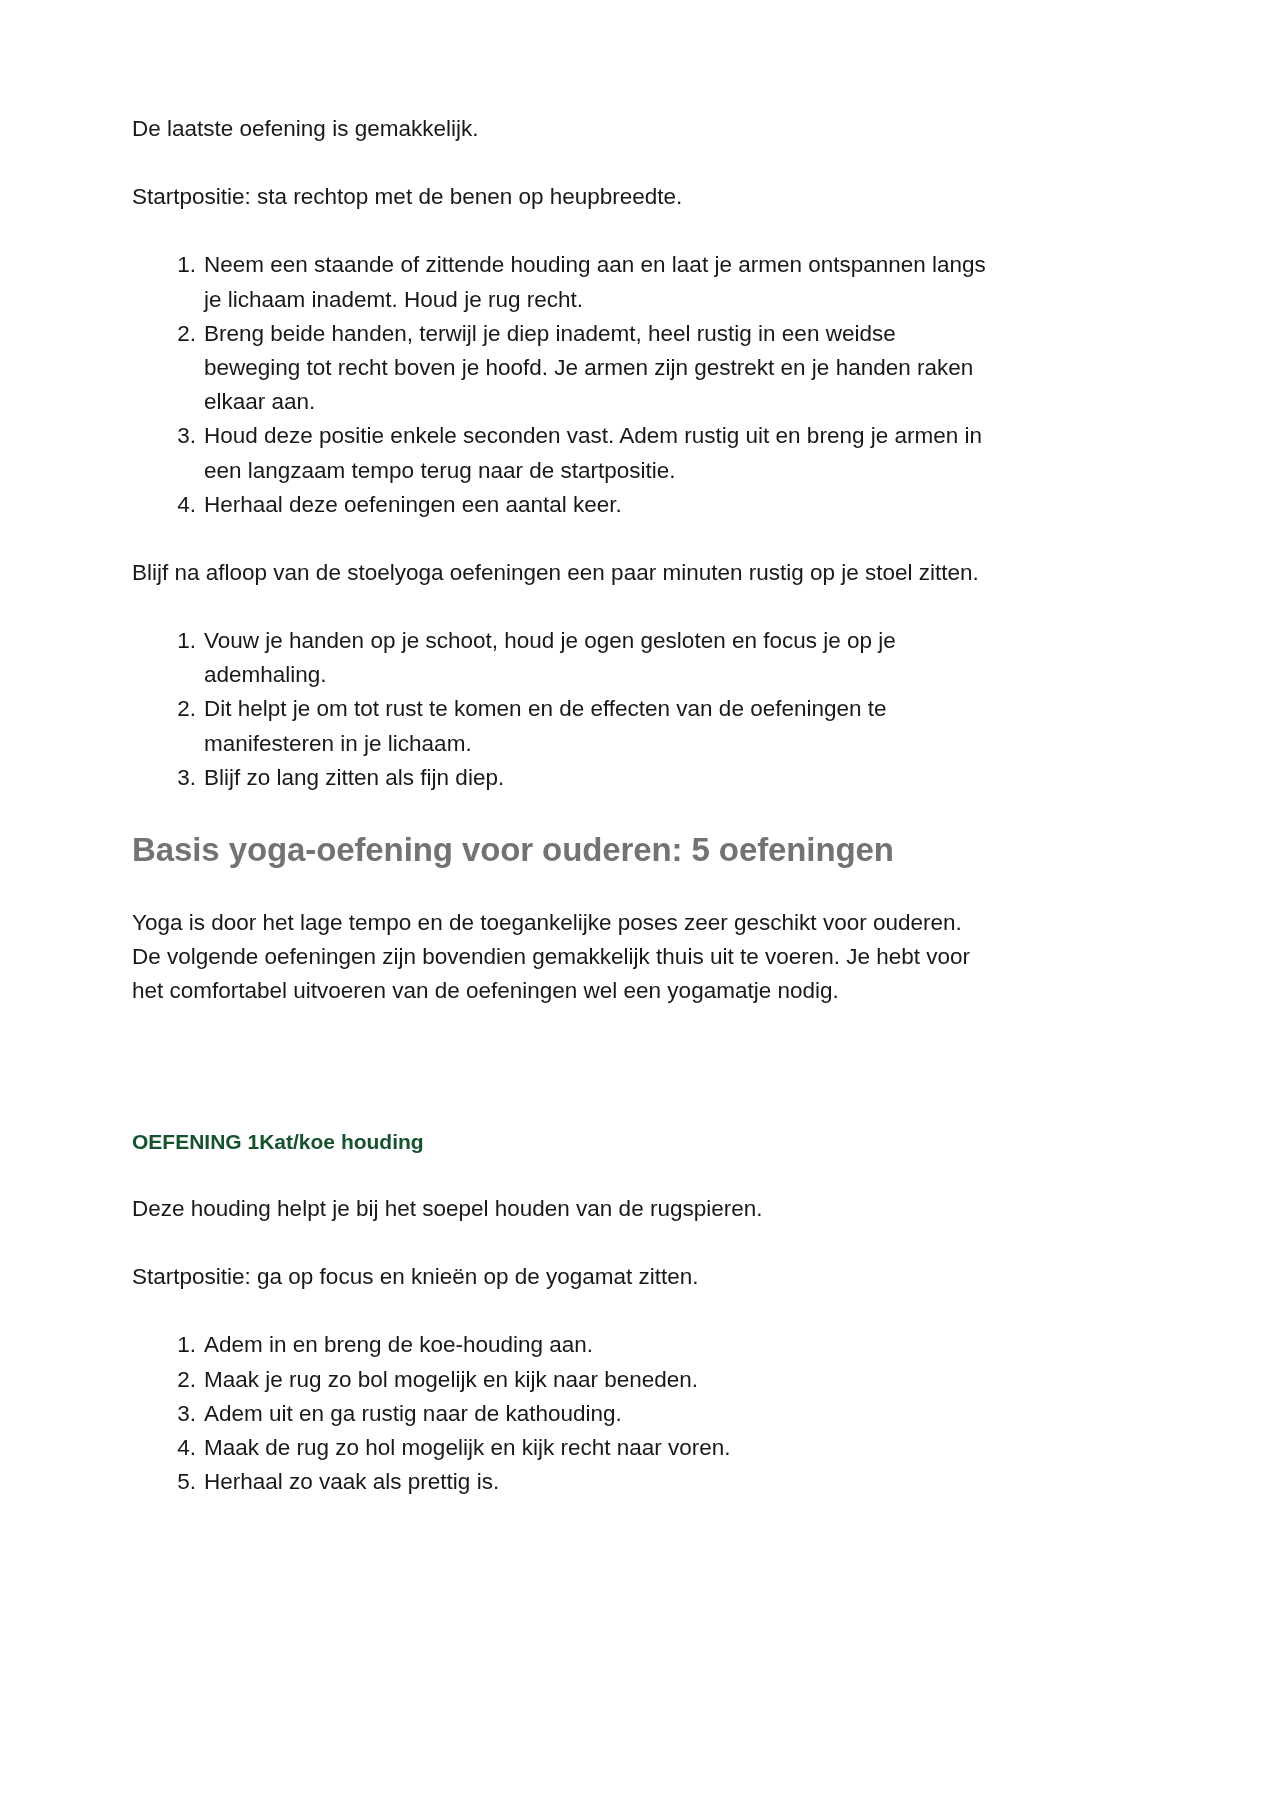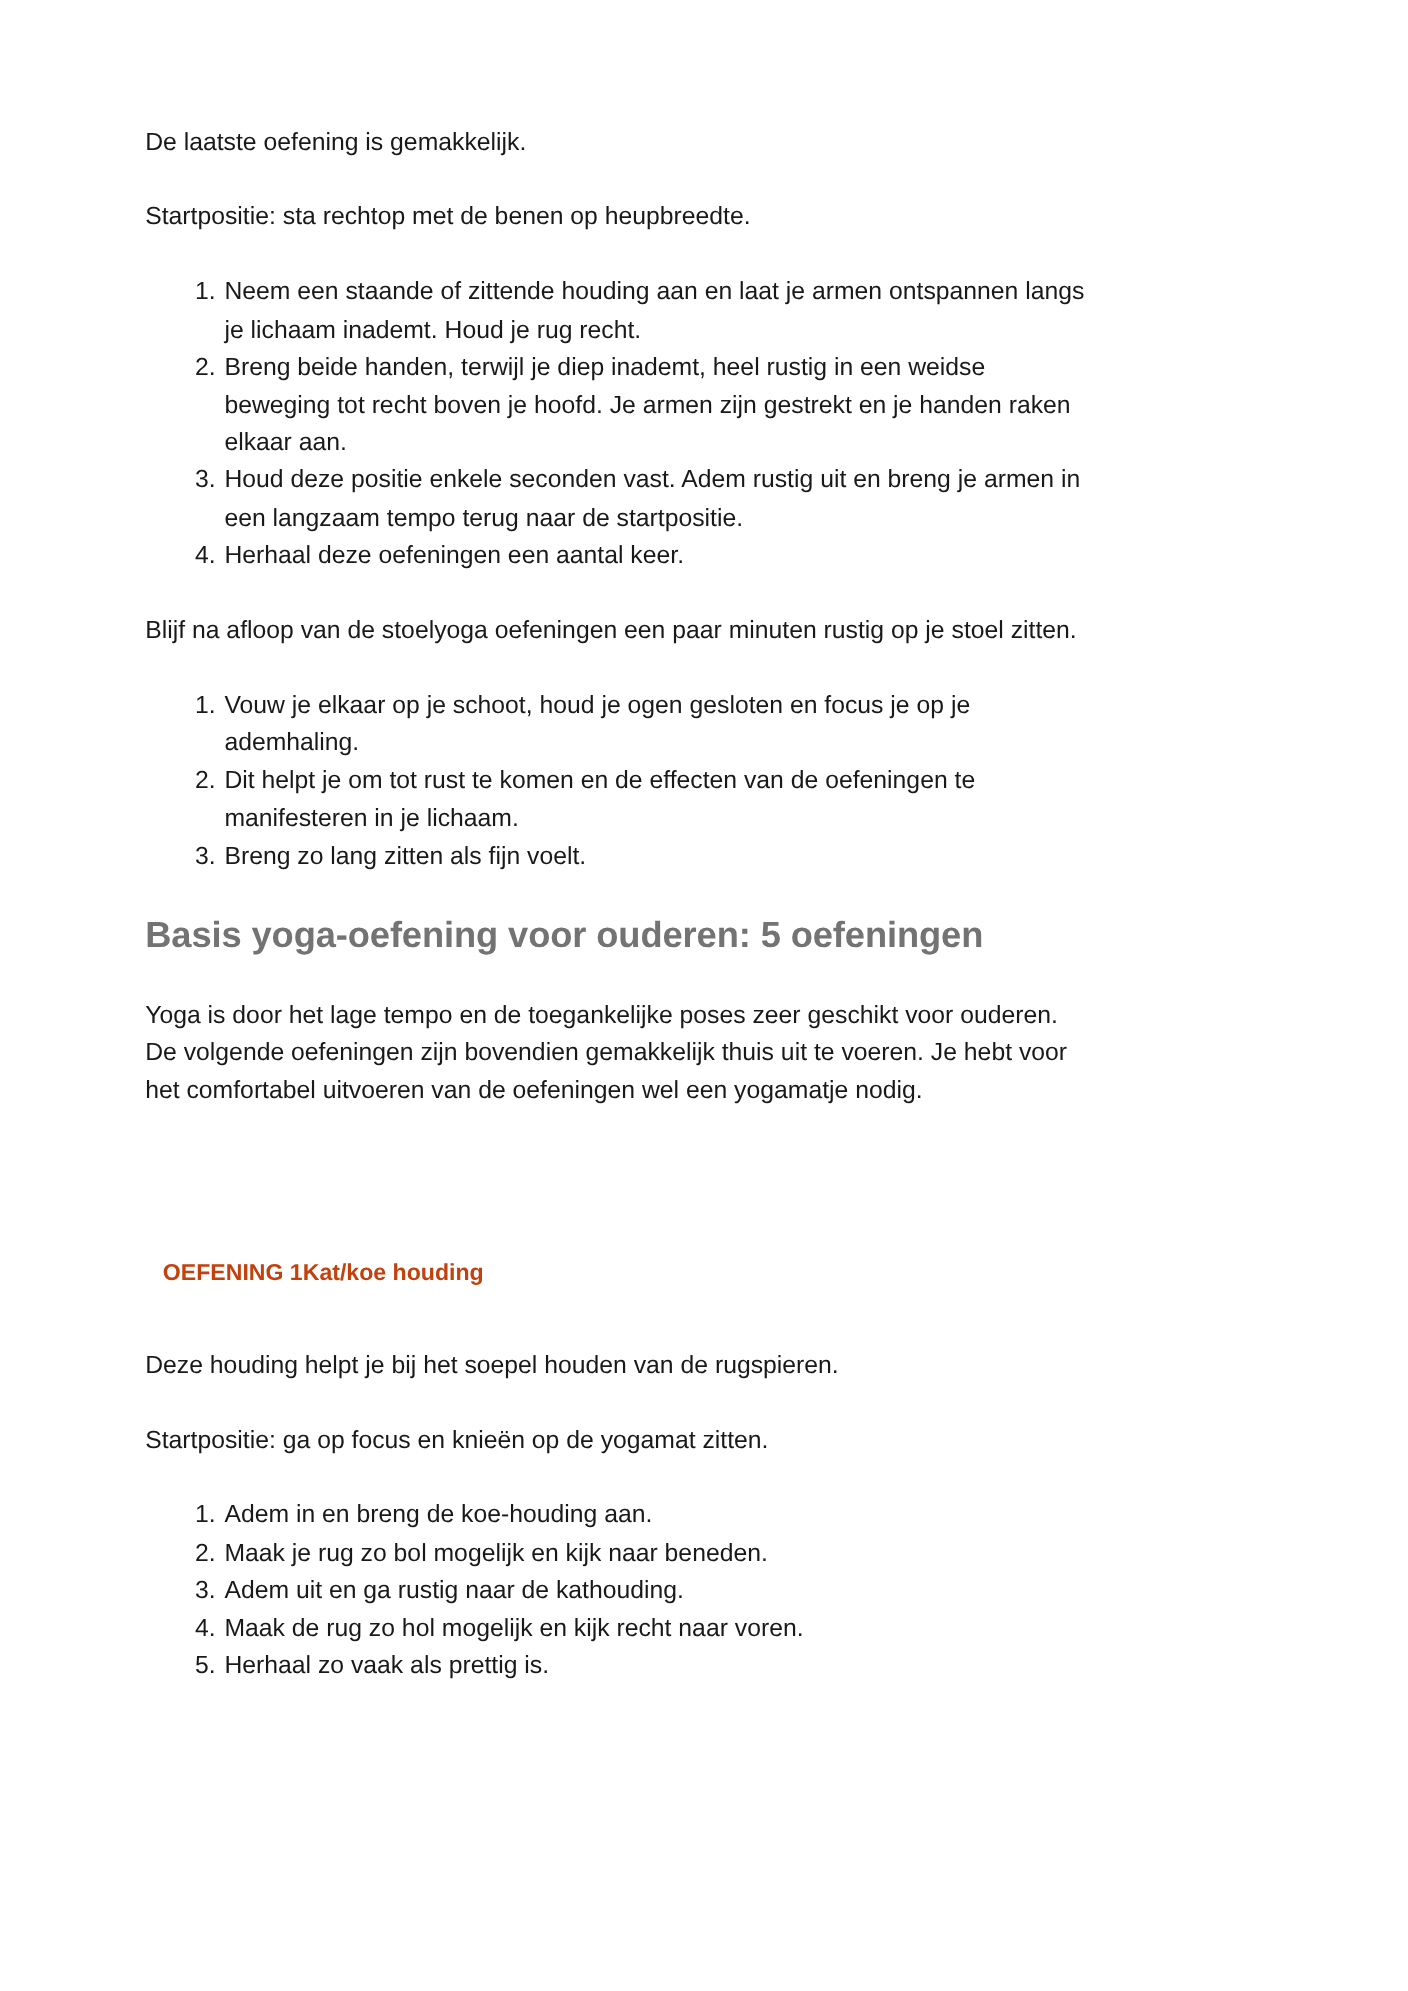--- a/index.html
+++ b/index.html
@@ -64,24 +64,24 @@
     font-weight: bold;
     margin: 0;
     padding: 0;
     line-height: 1.3;
     letter-spacing: -0.1px;
     color: #737373;
   }
   .bold-label {
     font-weight: bold;
     font-size: 21px;
-    margin: 16px;
+    margin: 0;
     padding: 0;
     line-height: 1.5;
-    color: #c2410c;
+    color: #14532d;
   }
   .narrow-col { max-width: 860px; }
   .narrow-col-2 { max-width: 845px; }
 </style>
 </head>
 <body>
 
 <div class="page">
   <div class="doc-body">
 
@@ -100,23 +100,23 @@
       <li>Herhaal deze oefeningen een aantal keer.</li>
     </ol>
 
     <div class="spacer-md"></div>
 
     <p class="para narrow-col">Blijf na afloop van de stoelyoga oefeningen een paar minuten rustig op je stoel zitten.</p>
 
     <div class="spacer-md"></div>
 
     <ol class="numlist narrow-col">
-      <li>Vouw je elkaar op je schoot, houd je ogen gesloten en focus je op je ademhaling.</li>
+      <li>Vouw je handen op je schoot, houd je ogen gesloten en focus je op je ademhaling.</li>
       <li>Dit helpt je om tot rust te komen en de effecten van de oefeningen te manifesteren in je lichaam.</li>
-      <li>Breng zo lang zitten als fijn voelt.</li>
+      <li>Blijf zo lang zitten als fijn diep.</li>
     </ol>
 
     <div class="spacer-md"></div>
 
     <h1 class="doc-h1">Basis yoga-oefening voor ouderen: 5 oefeningen</h1>
 
     <div class="spacer-md"></div>
 
     <p class="para narrow-col-2">Yoga is door het lage tempo en de toegankelijke poses zeer geschikt voor ouderen. De volgende oefeningen zijn bovendien gemakkelijk thuis uit te voeren. Je hebt voor het comfortabel uitvoeren van de oefeningen wel een yogamatje nodig.</p>
 

